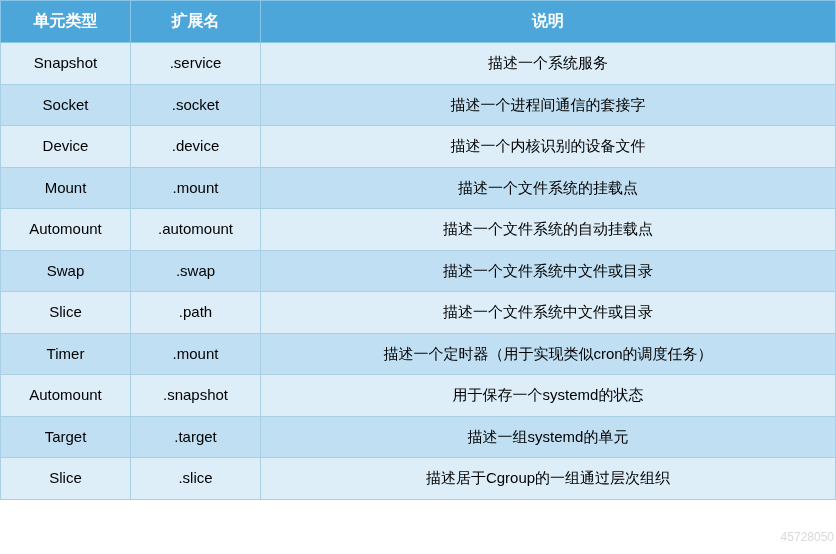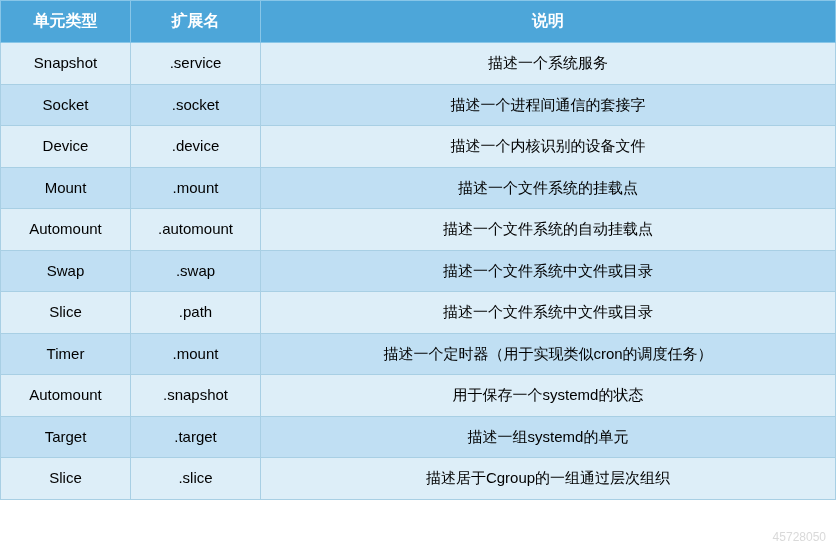--- a/index.html
+++ b/index.html
@@ -44,21 +44,21 @@
     }
     tbody td:nth-child(2) {
       width: 130px;
     }
     tbody td:nth-child(3) {
       text-align: center;
     }
     .watermark {
       position: fixed;
       bottom: 10px;
-      right: 10px;
+      right: 2px;
       color: rgba(180,180,180,0.5);
       font-size: 12px;
       pointer-events: none;
       text-align: right;
     }
   </style>
 </head>
 <body>
 
 <table>

